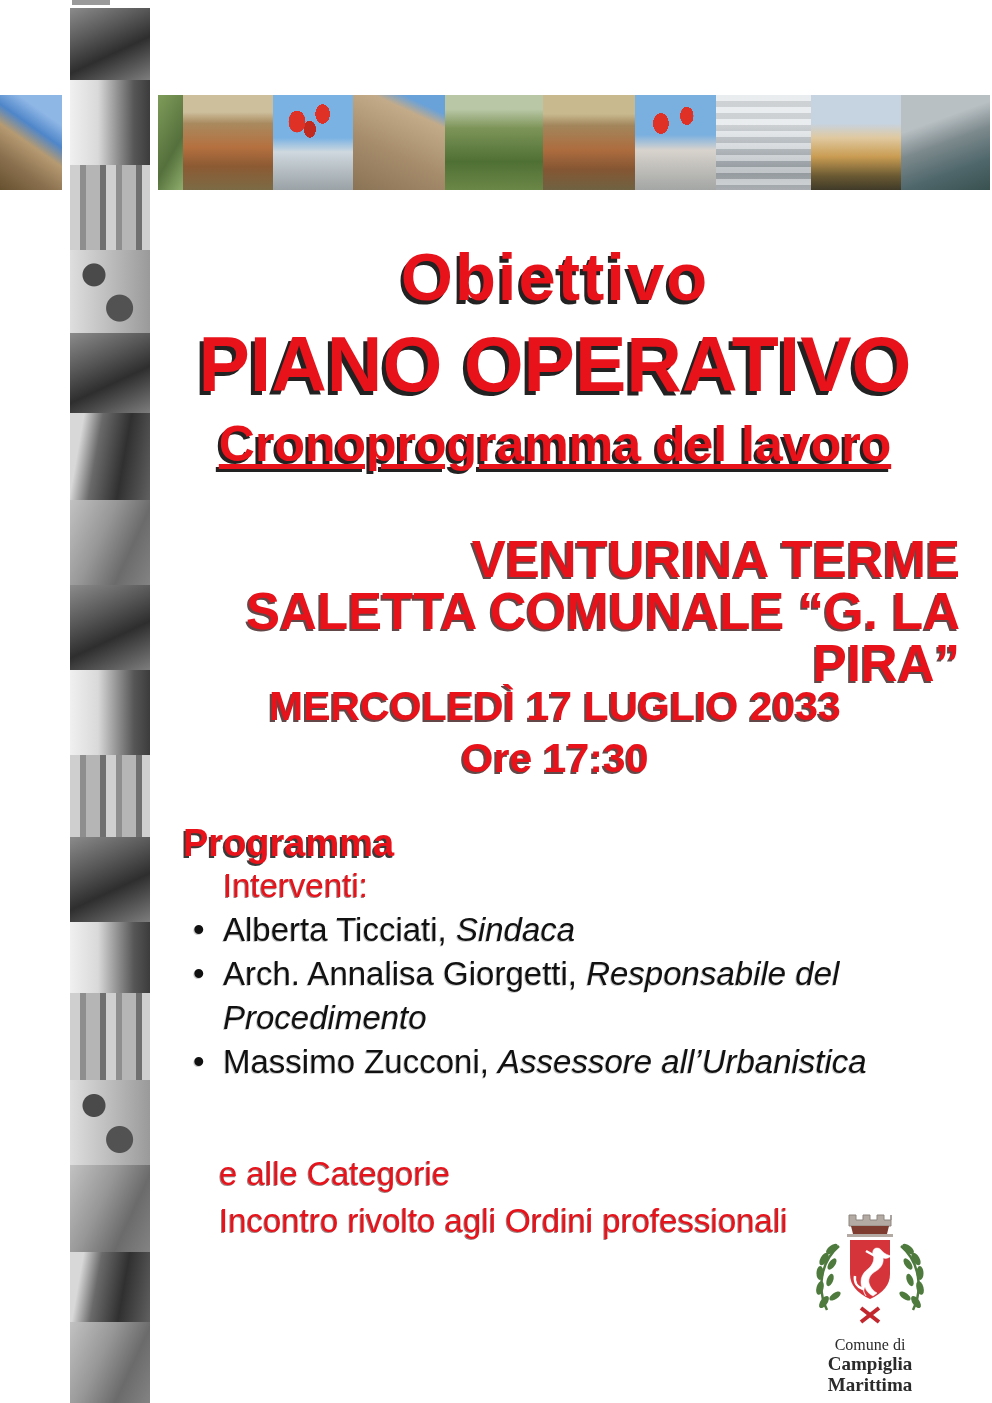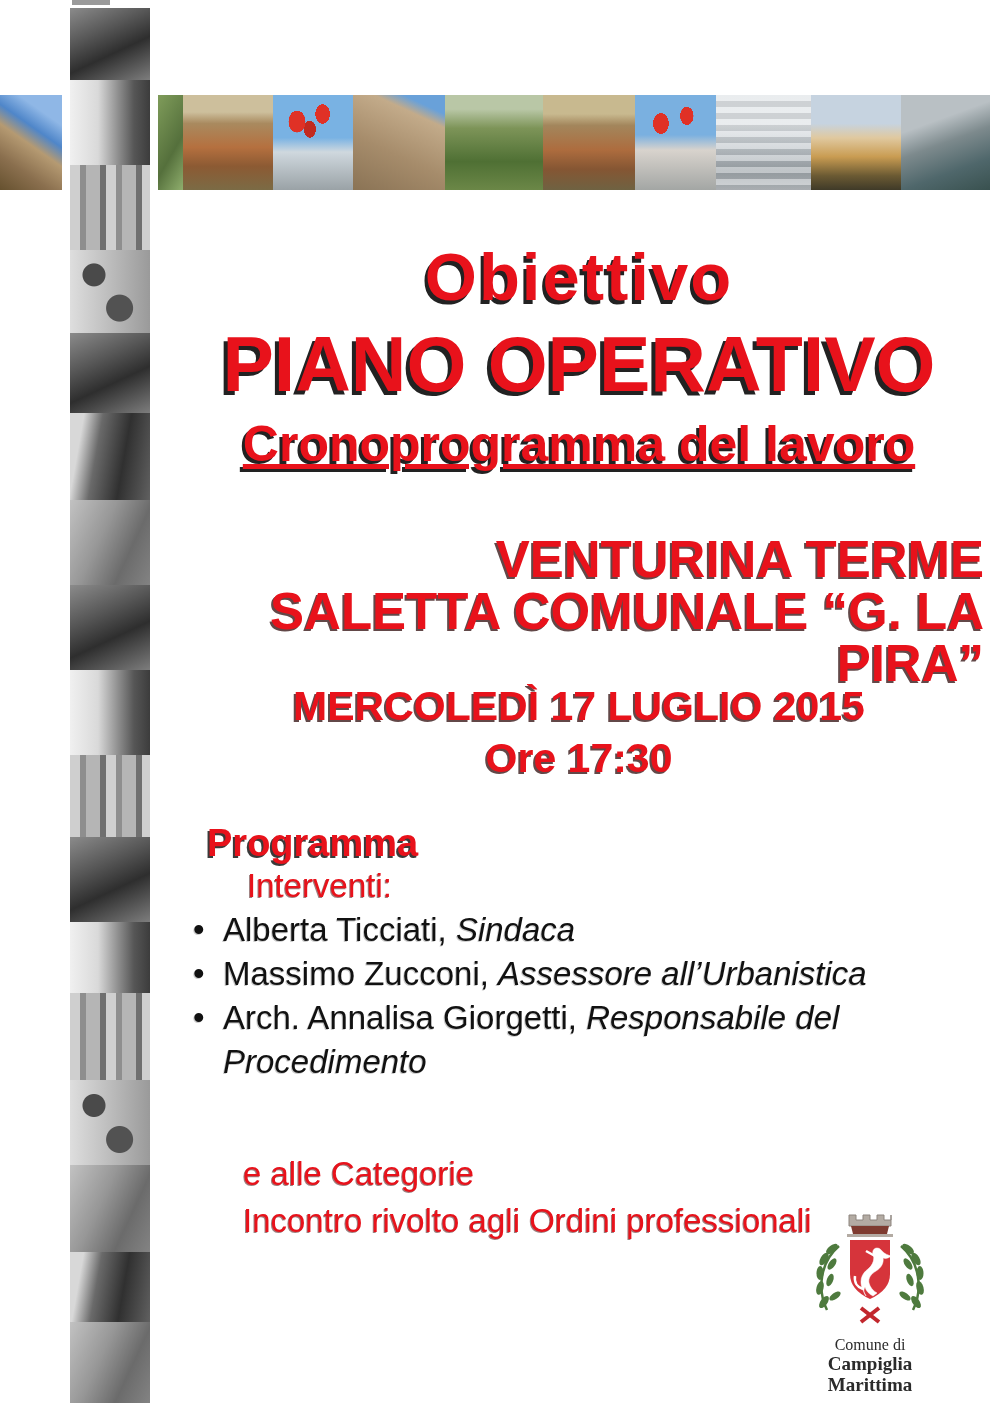--- a/index.html
+++ b/index.html
@@ -42,21 +42,21 @@
       radial-gradient(ellipse 13px 17px at 32% 30%, #e03126 0 60%, rgba(0,0,0,0) 61%),
       radial-gradient(ellipse 11px 15px at 64% 22%, #e03126 0 60%, rgba(0,0,0,0) 61%),
       linear-gradient(180deg,#7ab0e0 0 42%,#d8d3cd 58%,#a3a6a4 100%); }
   .pF { width:95px; background:
       repeating-linear-gradient(180deg, rgba(255,255,255,0.35) 0 6px, rgba(0,0,0,0.08) 6px 12px),
       linear-gradient(180deg,#dfe3e6 0 30%,#c2c8cd 55%,#9fa6ab 80%,#b7bcc0 100%); }
   .pG { width:90px; background:linear-gradient(180deg,#c6d3e0 0 30%,#e0c9a0 45%,#c99c52 65%,#6b5a33 85%,#3f3a28 100%); }
   .pH { width:89px; background:linear-gradient(160deg,#b9c0c4 0 30%,#7d8a8d 50%,#4f676b 75%,#39514f 100%); }
 
   
-  .red { color:#e8121b;margin-left:24px; }
+  .red { color:#e8121b; }
   .title-block { position:absolute; left:150px; top:238px; width:810px; text-align:center;
     font-weight:bold; }
   .t1 { font-size:67px; line-height:78px; letter-spacing:2px; text-shadow:-3px 4px 0 #222222; }
   .t2 { font-size:77px; line-height:96px; text-shadow:-4px 4px 0 #222222; }
   .t3 { font-size:50px; line-height:64px; text-shadow:-3px 3px 0 #222222;text-decoration:underline; }
 
   .venue-block { position:absolute; left:150px; top:534px; width:810px; text-align:right;
     font-weight:bold; font-size:51px; line-height:52px; text-shadow:-2px 2px 0 rgba(70,40,40,0.85); }
   .date-block { position:absolute; left:150px; top:680px; width:810px; text-align:center;
     font-weight:bold; font-size:41px; line-height:52px; text-shadow:-2px 2px 0 rgba(70,40,40,0.85); }
@@ -128,36 +128,36 @@
     <div class="t2">PIANO OPERATIVO</div>
     <div class="t3">Cronoprogramma del lavoro</div>
   </div>
 
   <div class="venue-block red">
     <div>VENTURINA TERME</div>
     <div>SALETTA COMUNALE “G. LA PIRA”</div>
   </div>
 
   <div class="date-block red">
-    <div>MERCOLEDÌ 17 LUGLIO 2015</div>
+    <div>MERCOLEDÌ 17 LUGLIO 2033</div>
     <div>Ore 17:30</div>
   </div>
 
   <div class="programma red">Programma</div>
   <div class="interventi red">Interventi:</div>
 
   <div class="program-list">
     <div class="li">
       <span class="dot">•</span><span>Alberta Ticciati, </span><span class="role">Sindaca</span>
     </div>
     <div class="li">
-      <span class="dot">•</span><span>Massimo Zucconi, </span><span class="role">Assessore all’Urbanistica</span>
+      <span class="dot">•</span><span>Arch. Annalisa Giorgetti, </span><span class="role">Responsabile del Procedimento</span>
     </div>
     <div class="li">
-      <span class="dot">•</span><span>Arch. Annalisa Giorgetti, </span><span class="role">Responsabile del Procedimento</span>
+      <span class="dot">•</span><span>Massimo Zucconi, </span><span class="role">Assessore all’Urbanistica</span>
     </div>
   </div>
 
   <div class="audience-block red">
     <div>e alle Categorie</div>
     <div>Incontro rivolto agli Ordini professionali</div>
   </div>
 
   <div class="logo">
     <svg width="158" height="120" viewBox="0 0 158 120">

